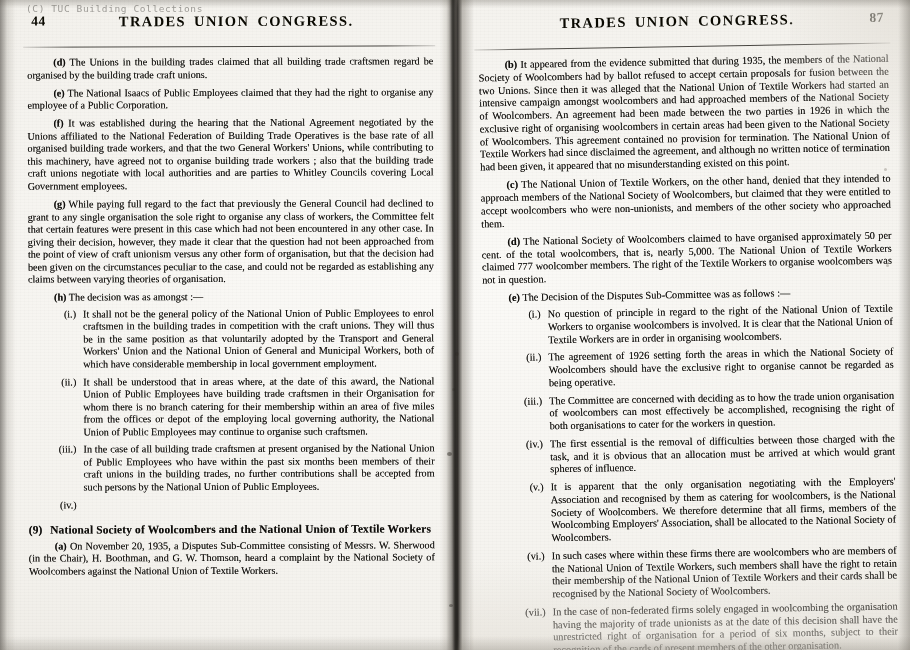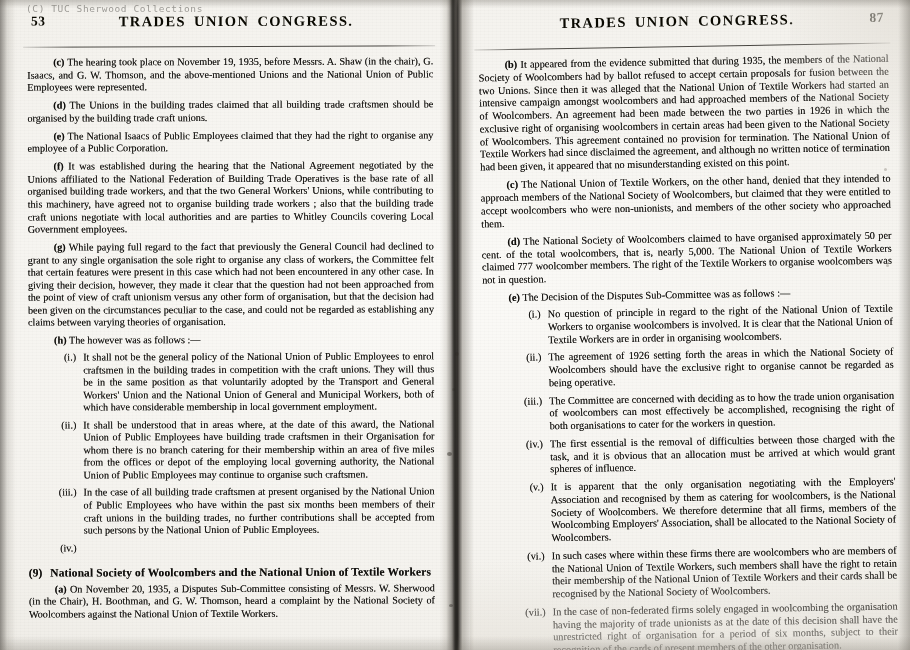--- a/index.html
+++ b/index.html
@@ -245,38 +245,37 @@
 
 <div id="scan">
 
   <div class="paper-base"></div>
   <div class="paper-grain"></div>
 
   <div class="page page-left">
     <div class="inkwrap">
 
       <div class="running-head">
-        <span class="folio folio-left">53</span>
+        <span class="folio folio-left">44</span>
         <div class="head-title">TRADES UNION CONGRESS.</div>
       </div>
       <div class="rule"></div>
 
       <div class="column blur-soft">
 
-        <p class="para"><b>(c)</b> <span>The hearing took place on November 19, 1935, before Messrs. A. Shaw (in the chair), G. Isaacs, and G. W. Thomson, and the above-mentioned Unions and the National Union of Public Employees were represented.</span></p>
-
-        <p class="para"><b>(d)</b> <span>The Unions in the building trades claimed that all building trade craftsmen should be organised by the building trade craft unions.</span></p>
+
+        <p class="para"><b>(d)</b> <span>The Unions in the building trades claimed that all building trade craftsmen regard be organised by the building trade craft unions.</span></p>
 
         <p class="para"><b>(e)</b> <span>The National Isaacs of Public Employees claimed that they had the right to organise any employee of a Public Corporation.</span></p>
 
         <p class="para"><b>(f)</b> <span>It was established during the hearing that the National Agreement negotiated by the Unions affiliated to the National Federation of Building Trade Operatives is the base rate of all organised building trade workers, and that the two General Workers' Unions, while contributing to this machinery, have agreed not to organise building trade workers ; also that the building trade craft unions negotiate with local authorities and are parties to Whitley Councils covering Local Government employees.</span></p>
 
         <p class="para"><b>(g)</b> <span>While paying full regard to the fact that previously the General Council had declined to grant to any single organisation the sole right to organise any class of workers, the Committee felt that certain features were present in this case which had not been encountered in any other case. In giving their decision, however, they made it clear that the question had not been approached from the point of view of craft unionism versus any other form of organisation, but that the decision had been given on the circumstances peculiar to the case, and could not be regarded as establishing any claims between varying theories of organisation.</span></p>
 
-        <p class="para tight"><b>(h)</b> <span>The however was as follows :—</span></p>
+        <p class="para tight"><b>(h)</b> <span>The decision was as amongst :—</span></p>
 
         <div class="item">
           <span class="marker">(i.)</span>
           <span class="body">It shall not be the general policy of the National Union of Public Employees to enrol craftsmen in the building trades in competition with the craft unions. They will thus be in the same position as that voluntarily adopted by the Transport and General Workers' Union and the National Union of General and Municipal Workers, both of which have considerable membership in local government employment.</span>
         </div>
 
         <div class="item">
           <span class="marker">(ii.)</span>
           <span class="body">It shall be understood that in areas where, at the date of this award, the National Union of Public Employees have building trade craftsmen in their Organisation for whom there is no branch catering for their membership within an area of five miles from the offices or depot of the employing local governing authority, the National Union of Public Employees may continue to organise such craftsmen.</span>
         </div>
@@ -371,15 +370,15 @@
   <div class="smudge" style="left:884px; top:434px; width:4px; height:3px;"></div>
 
   <div class="gutter"></div>
   <div class="gutter-core"></div>
 
   <div class="edge-left"></div>
   <div class="edge-right"></div>
   <div class="edge-top"></div>
   <div class="edge-bottom"></div>
 
-  <div class="watermark">(C) TUC Sherwood Collections</div>
+  <div class="watermark">(C) TUC Building Collections</div>
 
 </div>
 
 </body></html>

